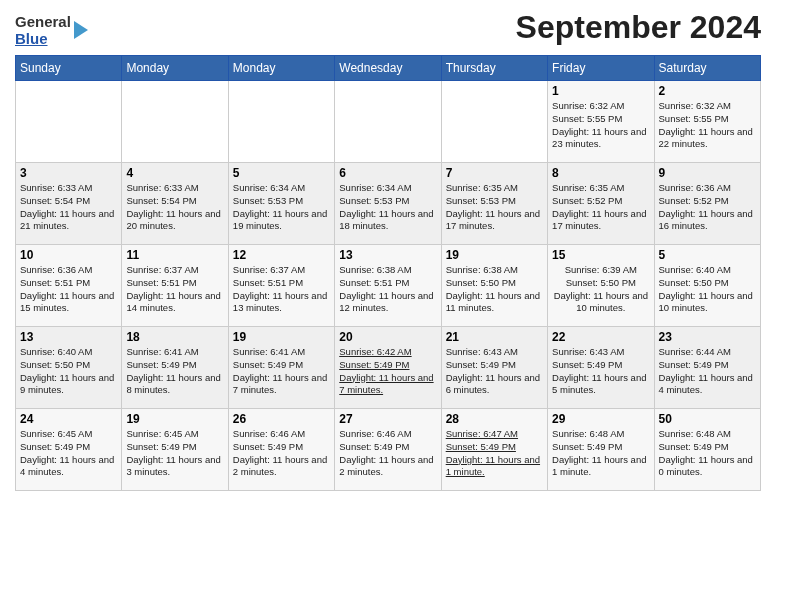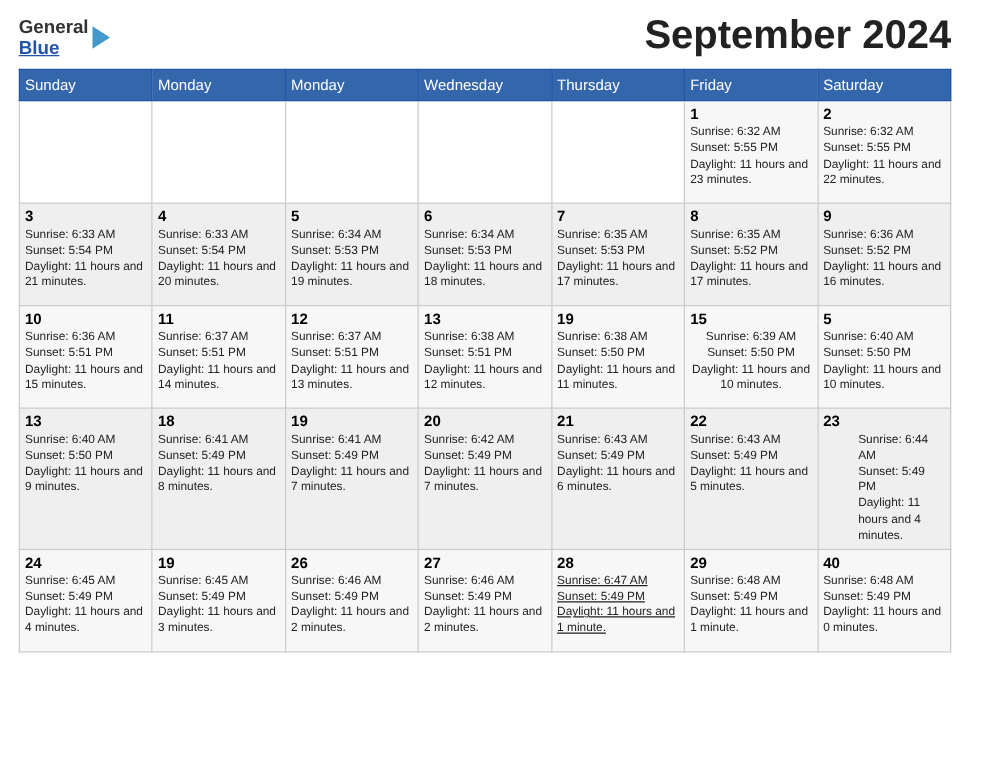--- a/index.html
+++ b/index.html
@@ -253,39 +253,39 @@
 Daylight: 11 hours and 8 minutes.</div>
           </td>
           <td>
             <span class="day-number">19</span>
             <div class="day-info" style="white-space: pre-line;">Sunrise: 6:41 AM
 Sunset: 5:49 PM
 Daylight: 11 hours and 7 minutes.</div>
           </td>
           <td>
             <span class="day-number">20</span>
-            <div class="day-info" style="white-space: pre-line;">Sunrise: 6:42 AM
+            <div class="day-info" style="white-space: pre-line; text-decoration: underline;">Sunrise: 6:42 AM
 Sunset: 5:49 PM
 Daylight: 11 hours and 7 minutes.</div>
           </td>
           <td>
             <span class="day-number">21</span>
             <div class="day-info" style="white-space: pre-line;">Sunrise: 6:43 AM
 Sunset: 5:49 PM
 Daylight: 11 hours and 6 minutes.</div>
           </td>
           <td>
             <span class="day-number">22</span>
             <div class="day-info" style="white-space: pre-line;">Sunrise: 6:43 AM
 Sunset: 5:49 PM
 Daylight: 11 hours and 5 minutes.</div>
           </td>
           <td>
             <span class="day-number">23</span>
-            <div class="day-info" style="white-space: pre-line; margin-left: 28px;">Sunrise: 6:44 AM
+            <div class="day-info" style="white-space: pre-line;">Sunrise: 6:44 AM
 Sunset: 5:49 PM
 Daylight: 11 hours and 4 minutes.</div>
           </td>
         </tr>
         <tr>
           <td>
             <span class="day-number">24</span>
             <div class="day-info" style="white-space: pre-line;">Sunrise: 6:45 AM
 Sunset: 5:49 PM
 Daylight: 11 hours and 4 minutes.</div>
@@ -314,21 +314,21 @@
 Sunset: 5:49 PM
 Daylight: 11 hours and 1 minute.</div>
           </td>
           <td>
             <span class="day-number">29</span>
             <div class="day-info" style="white-space: pre-line;">Sunrise: 6:48 AM
 Sunset: 5:49 PM
 Daylight: 11 hours and 1 minute.</div>
           </td>
           <td>
-            <span class="day-number">40</span>
+            <span class="day-number">50</span>
             <div class="day-info" style="white-space: pre-line;">Sunrise: 6:48 AM
 Sunset: 5:49 PM
 Daylight: 11 hours and 0 minutes.</div>
           </td>
         </tr>
       </tbody>
   </table>
 </div>
 
 </body></html>

